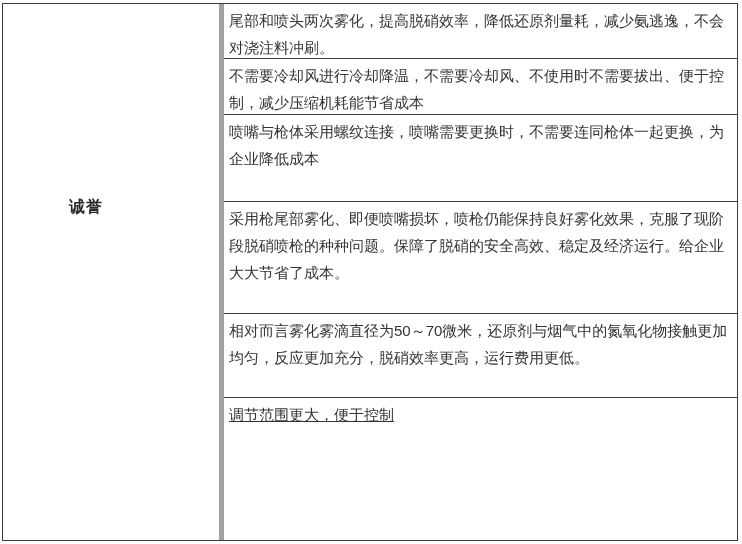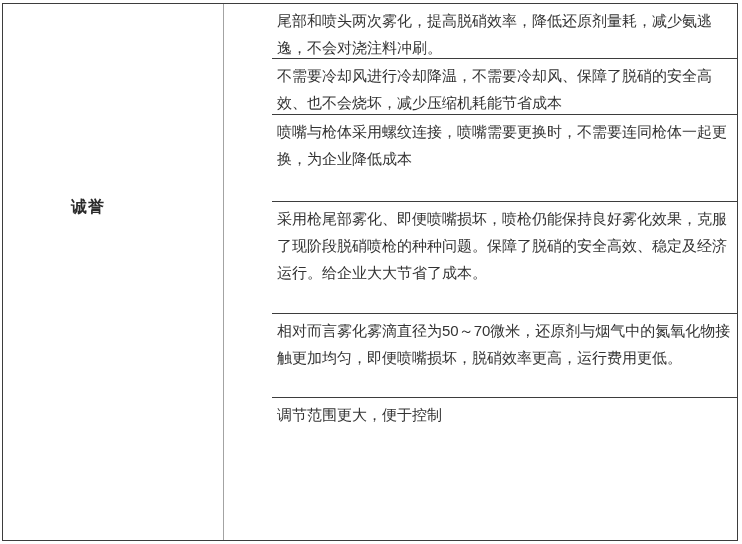--- a/index.html
+++ b/index.html
@@ -17,21 +17,21 @@
     width: 736px;
     height: 538px;
     box-sizing: border-box;
     border: 1px solid #3d3d3d;
     display: flex;
     background: #ffffff;
   }
   .brand-cell {
     width: 221px;
     box-sizing: border-box;
-    border-right: 1px solid #a3a3a3;
+    border-right: 5px solid #a3a3a3;
     flex: 0 0 auto;
   }
   .brand-label {
     display: block;
     margin-top: 193px;
     text-align: center;
     transform: translateX(-25px);
     font-size: 16px;
     line-height: 20px;
     font-weight: bold;
@@ -45,39 +45,38 @@
     min-width: 0;
   }
   .feature-row {
     box-sizing: border-box;
     border-bottom: 1px solid #3d3d3d;
     padding: 3px 2px 0 5px;
     font-size: 15px;
     line-height: 27px;
     color: #333333;
     overflow: hidden;
-    margin-left: 48px;
   }
   .r1 { height: 55px; }
   .r2 { height: 57px; }
   .r3 { height: 56px; }
   .r4 { height: 58px; }
   .r5 { height: 112px; }
   .r6 { height: 87px; }
   .r7 { height: 84px; }
-  .r8 { flex: 1 1 auto; border-bottom: none; }
+  .r8 { flex: 1 1 auto; border-bottom: none; text-decoration: underline; }
 </style>
 </head>
 <body>
 
 <div class="doc-table">
   <div class="brand-cell">
     <span class="brand-label">诚誉</span>
   </div>
   <div class="feature-col">
     <div class="feature-row r1">尾部和喷头两次雾化，提高脱硝效率，降低还原剂量耗，减少氨逃逸，不会对浇注料冲刷。</div>
-    <div class="feature-row r3">不需要冷却风进行冷却降温，不需要冷却风、保障了脱硝的安全高效、也不会烧坏，减少压缩机耗能节省成本</div>
+    <div class="feature-row r3">不需要冷却风进行冷却降温，不需要冷却风、不使用时不需要拔出、便于控制，减少压缩机耗能节省成本</div>
     <div class="feature-row r6">喷嘴与枪体采用螺纹连接，喷嘴需要更换时，不需要连同枪体一起更换，为企业降低成本</div>
     <div class="feature-row r5">采用枪尾部雾化、即便喷嘴损坏，喷枪仍能保持良好雾化效果，克服了现阶段脱硝喷枪的种种问题。保障了脱硝的安全高效、稳定及经济运行。给企业大大节省了成本。</div>
-    <div class="feature-row r7">相对而言雾化雾滴直径为50～70微米，还原剂与烟气中的氮氧化物接触更加均匀，即便喷嘴损坏，脱硝效率更高，运行费用更低。</div>
+    <div class="feature-row r7">相对而言雾化雾滴直径为50～70微米，还原剂与烟气中的氮氧化物接触更加均匀，反应更加充分，脱硝效率更高，运行费用更低。</div>
     <div class="feature-row r8">调节范围更大，便于控制</div>
   </div>
 </div>
 
 </body></html>

